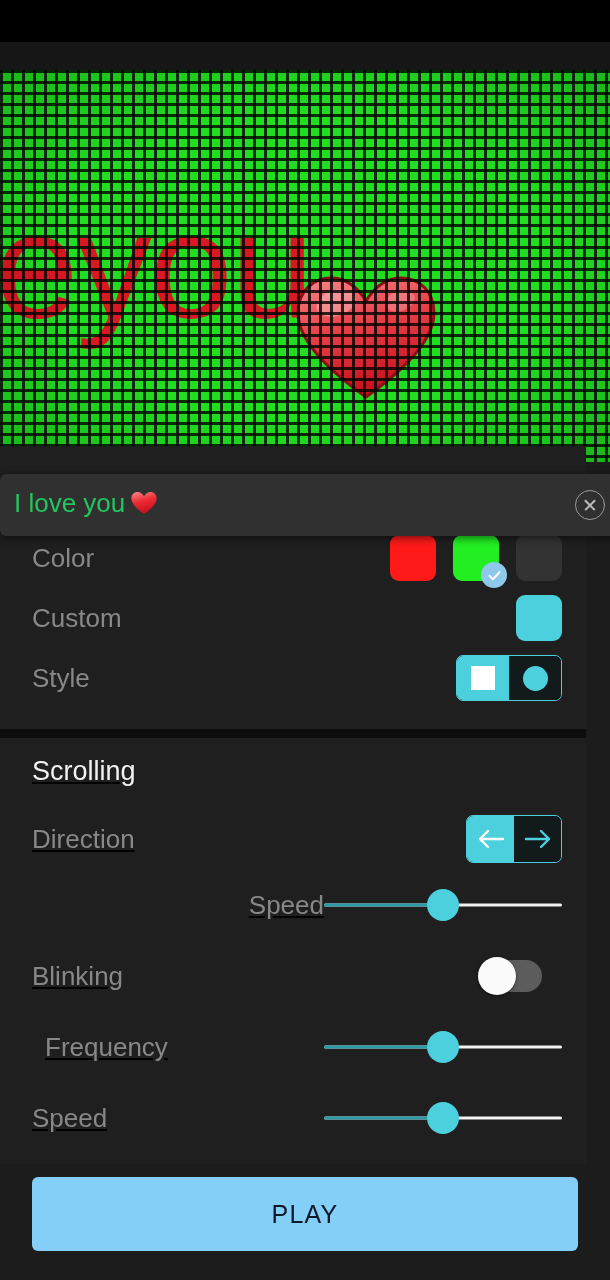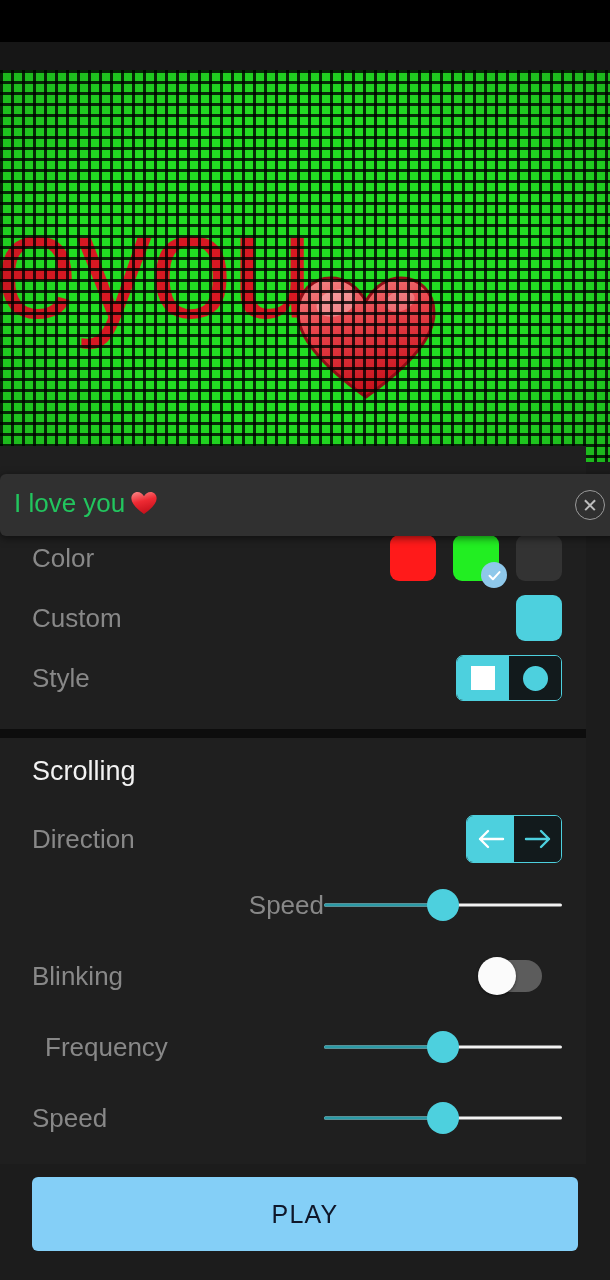--- a/index.html
+++ b/index.html
@@ -407,21 +407,21 @@
             <div class="seg">
               <span class="seg-circle"></span>
             </div>
           </div>
         </div>
       </div>
     </div>
 
     <div class="section-divider"></div>
 
-    <div class="section" style="padding-top:20px; height:426px; box-sizing:border-box;">
+    <div class="section" style="padding-top:20px; height:426px; box-sizing:border-box;text-decoration:underline;">
       <div class="section-title">Scrolling</div>
 
       <div class="row" style="margin-top:24px;gap:44px;">
         <div class="row-label">Direction</div>
         <div class="row-control">
           <div class="segmented dir">
             <div class="seg active">
               <svg width="30" height="22" viewBox="0 0 30 22">
                 <path d="M27 11 H4 M12 3 L4 11 L12 19" fill="none" stroke="#ffffff" stroke-width="2.4" stroke-linecap="round" stroke-linejoin="round"></path>
               </svg>

